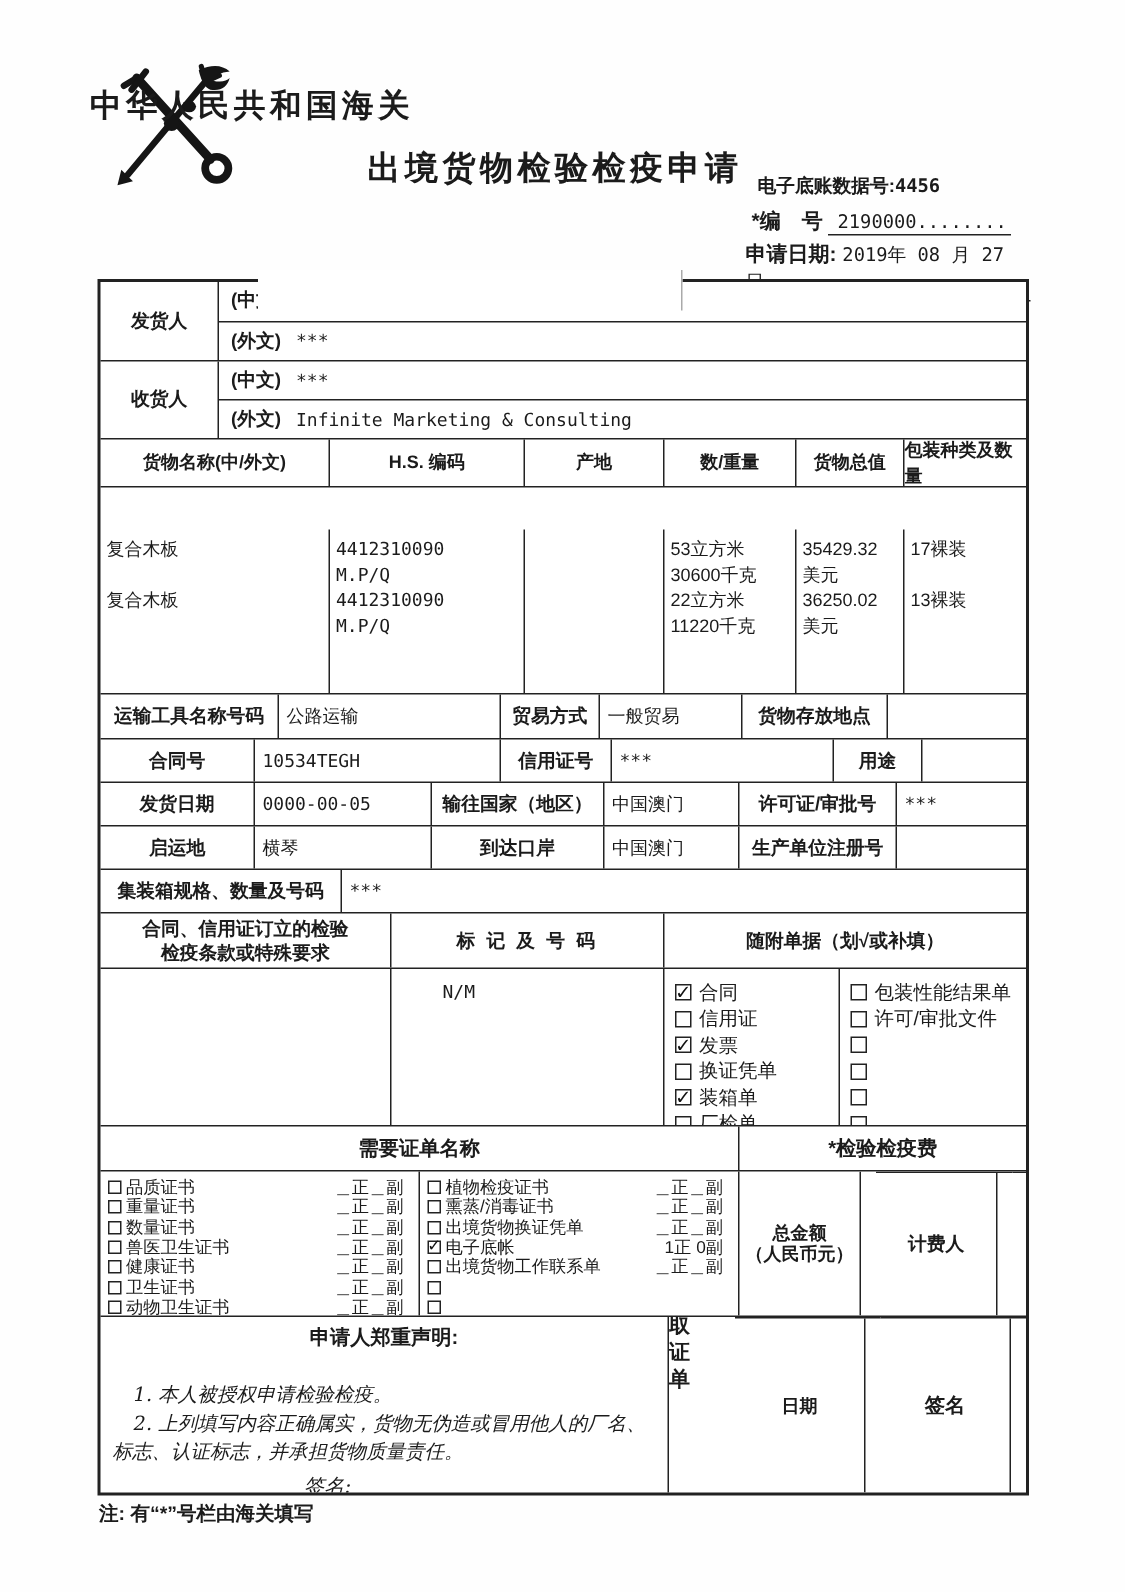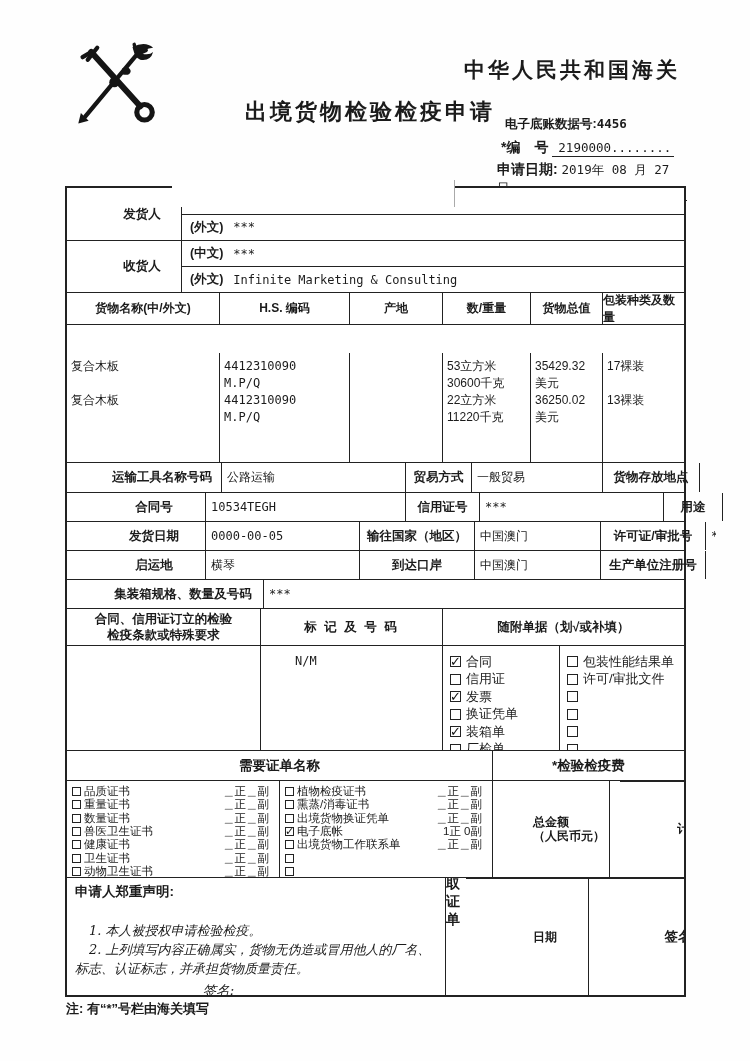--- a/index.html
+++ b/index.html
@@ -2,42 +2,42 @@
 <html><head>
 <meta charset="utf-8">
 <style>
   * { margin:0; padding:0; box-sizing:border-box; }
   html,body { background:#ffffff; }
   body { font-family:"Liberation Sans","DejaVu Sans",sans-serif; color:#1b1b1b; }
   .page { position:relative; width:750px; height:1061px; background:#fefefe; overflow:hidden; }
 
   
   .emblem { position:absolute; left:74px; top:40px; width:86px; height:86px; }
-  .agency { position:absolute; left:60px; right:70px; top:56px; text-align:right;
+  .agency { position:absolute; left:60px; right:70px; top:56px; text-align:left;
             font-size:21px; font-weight:bold; letter-spacing:3px; }
   .ftitle { position:absolute; left:60px; right:70px; top:97px; text-align:center;
             font-size:22px; font-weight:bold; letter-spacing:3px; }
   .ledger { position:absolute; left:505px; top:116px; font-size:12.5px; font-weight:bold; }
   .numrow { position:absolute; left:501px; top:139px; font-size:14px; font-weight:bold; }
   .numval { display:inline-block; min-width:122px; border-bottom:1.5px solid #222;
             font-family:"DejaVu Sans Mono",monospace; font-weight:normal; font-size:12.5px;
             padding:0 2px 1px 6px; }
   .daterow { position:absolute; left:497px; top:161px; width:190px; font-size:14px;
              font-weight:bold; border-bottom:1.5px solid #222; padding-bottom:3px; }
   .dateval { font-weight:normal; font-size:12.5px; }
 
   
   .form { position:absolute; left:65px; top:186px; width:621px; border:2px solid #222;
           background:#fff; }
   .row { display:flex; border-top:1.2px solid #222; }
   .row.first { border-top:none; }
   .cell { border-left:1.2px solid #222; overflow:hidden; }
   .cell.nl { border-left:none; }
-  .lab { display:flex; align-items:center; justify-content:center; text-align:left;
-         font-size:12.5px; font-weight:bold;margin-left:36px; }
+  .lab { display:flex; align-items:center; justify-content:center; text-align:center;
+         font-size:12.5px; font-weight:bold; }
   .val { display:flex; align-items:center; font-size:12px; padding:1px 5px; }
   .mono { font-family:"DejaVu Sans Mono",monospace; }
   .ml { white-space:pre-line; }
 
   
   .party-right { flex:1; display:flex; flex-direction:column; }
   .psub { flex:1; display:flex; align-items:center; }
   .psub.bt { border-top:1.2px solid #222; }
   .plab { font-size:12.5px; font-weight:bold; padding:0 10px 0 8px; }
   .pval { font-size:12px; }
@@ -61,21 +61,21 @@
   .cert-col { padding:4px 4px 0 5px; }
   .cert-col .cbrow { height:13.3px; font-size:11.5px; }
   .cert-col .cb { width:9px; height:9px; border-width:1.2px; margin-right:3px; font-size:11px; }
   .copies { margin-left:auto; padding-right:6px; font-size:11.5px; }
 
   .clause-hdr { display:flex; align-items:center; justify-content:center; text-align:center;
                 font-size:12.5px; font-weight:bold; line-height:16px; }
 
   
   .decl { padding:5px 8px; }
-  .decl-title { font-size:13.5px; font-weight:bold; }
+  .decl-title { font-size:13.5px; font-weight:bold;text-align:center; }
   .decl-body { font-family:"DejaVu Serif","Liberation Serif",serif; font-style:italic;
                font-size:13px; line-height:19px; margin-top:20px; }
   .sign-line { font-family:"DejaVu Serif","Liberation Serif",serif; font-style:italic;
                font-size:13.5px; margin-top:4px; text-align:center; padding-left:60px; }
   .pickup-hdr { display:flex; align-items:center; justify-content:center; font-size:14px;
                 font-weight:bold; letter-spacing:6px; height:30px; }
 
   .footnote { position:absolute; left:66px; top:1000px; font-size:13px; font-weight:bold; }
 
   

